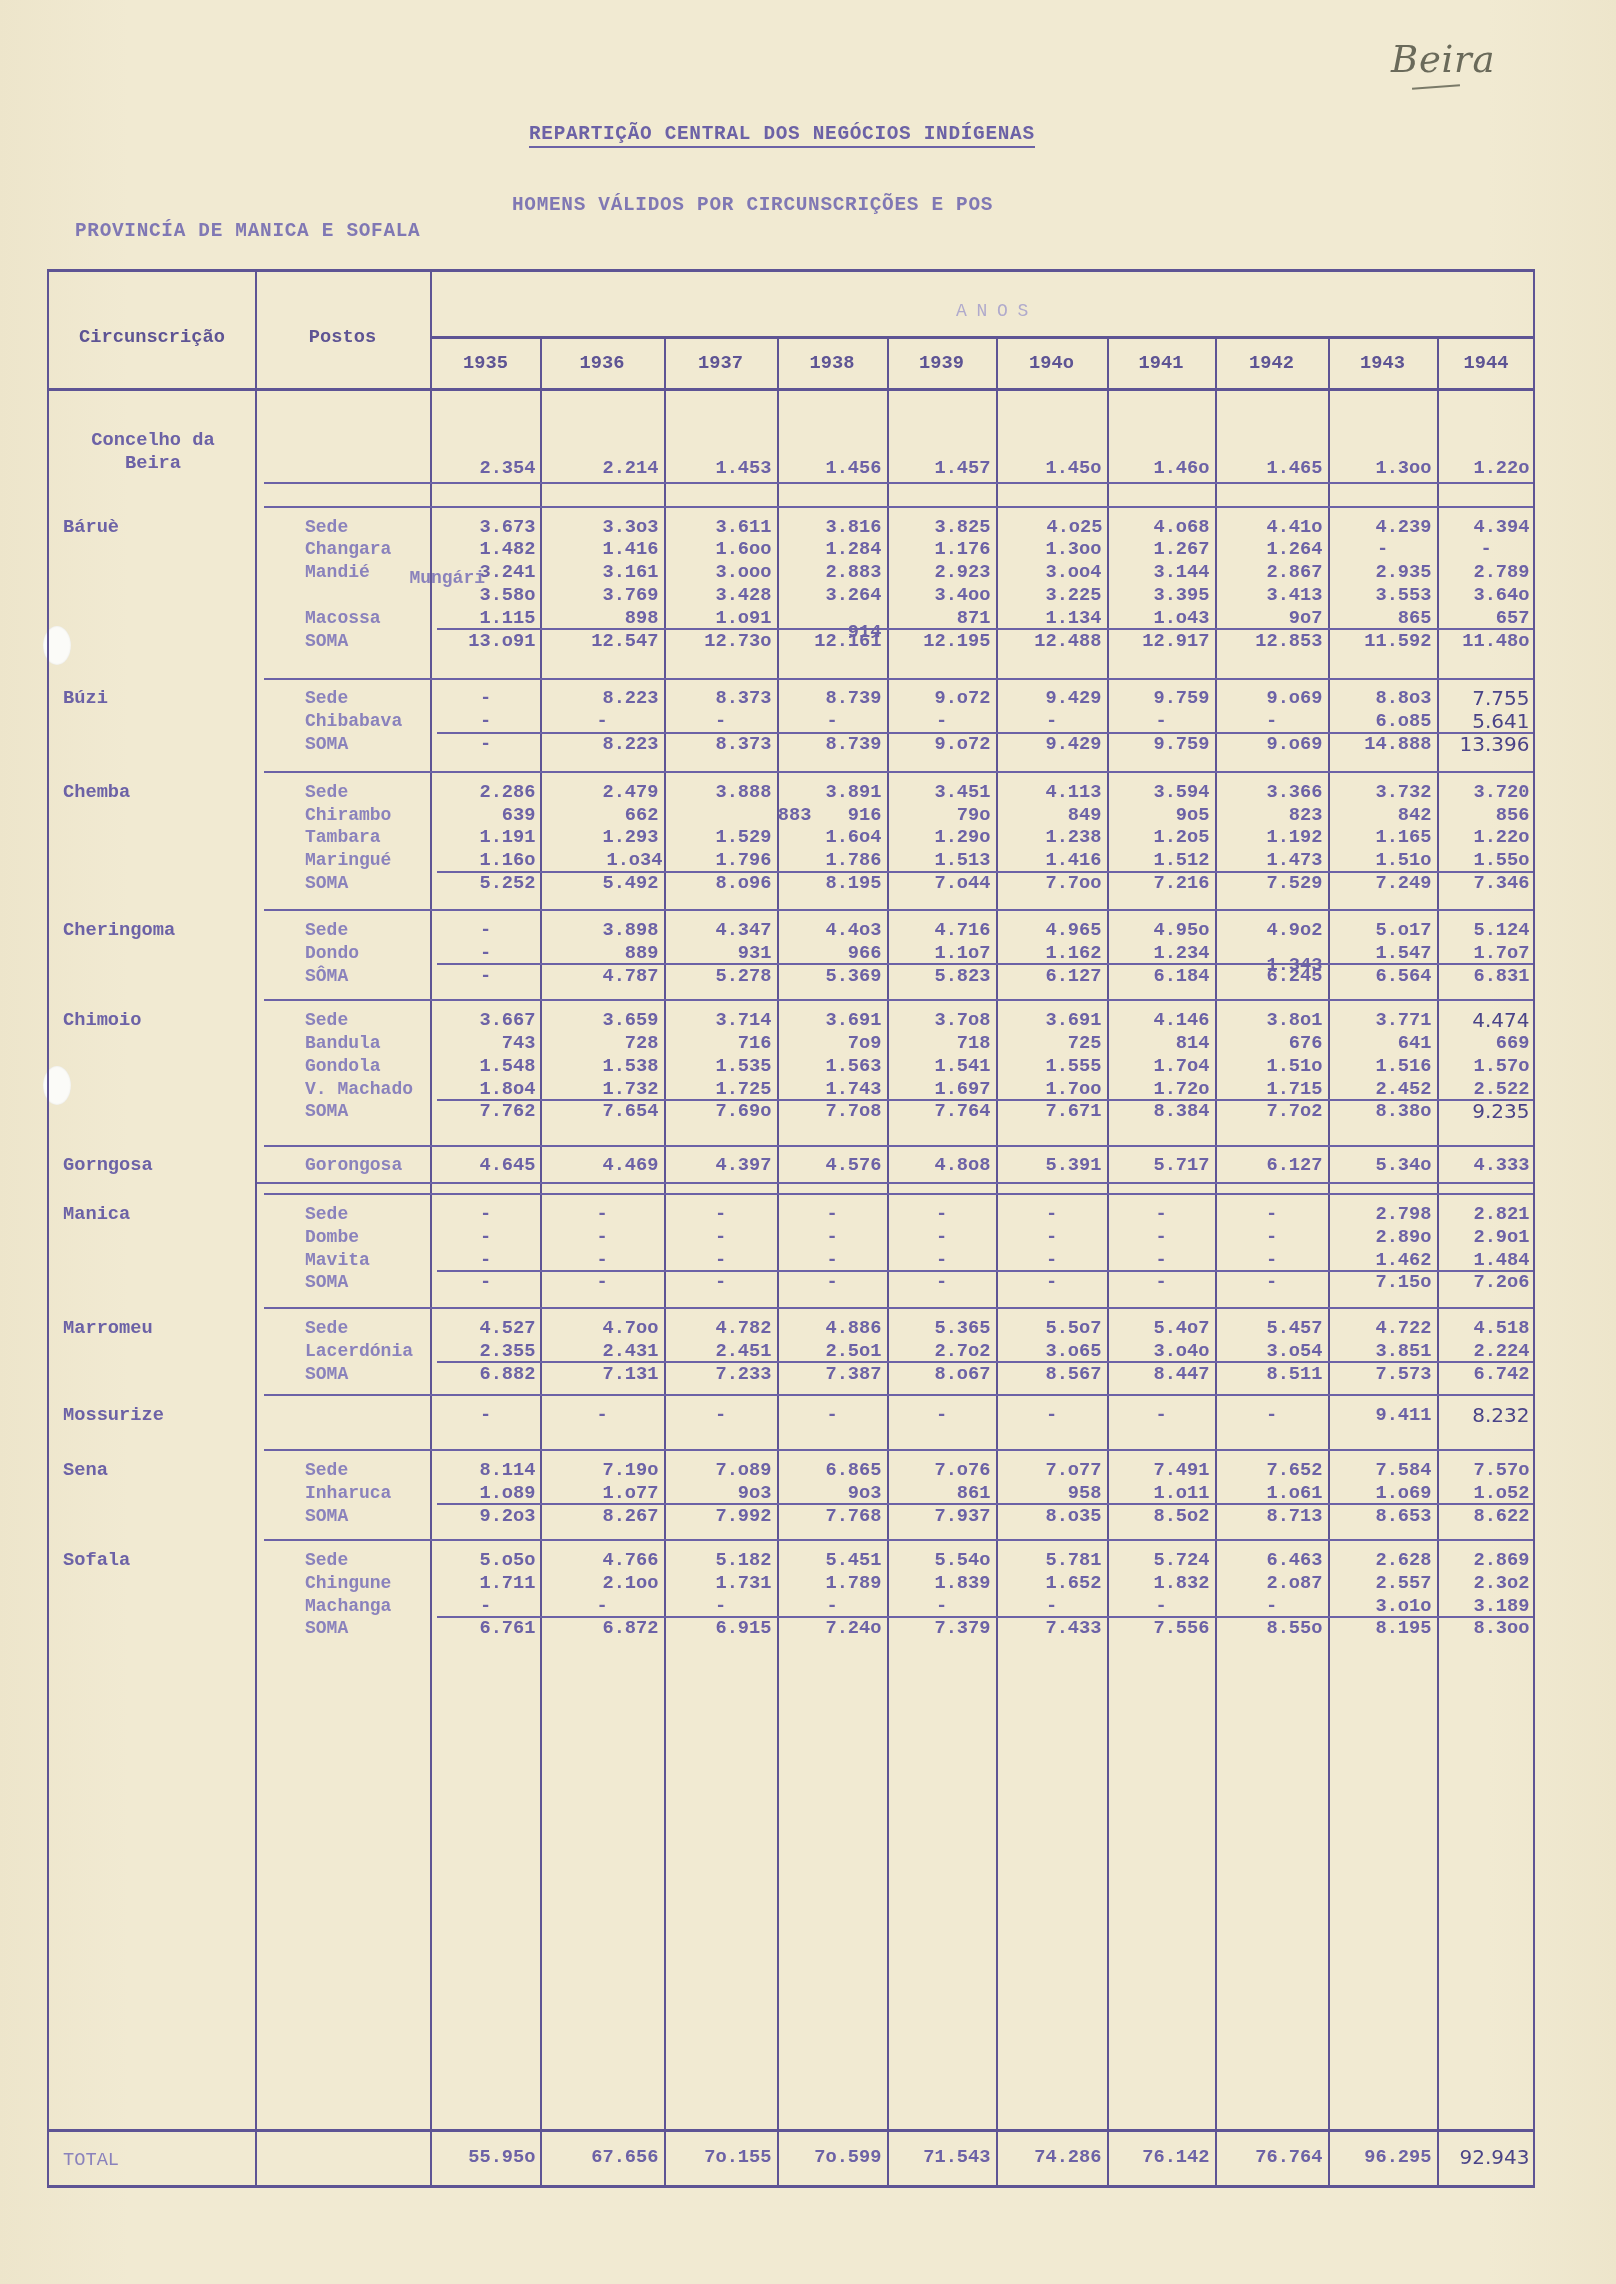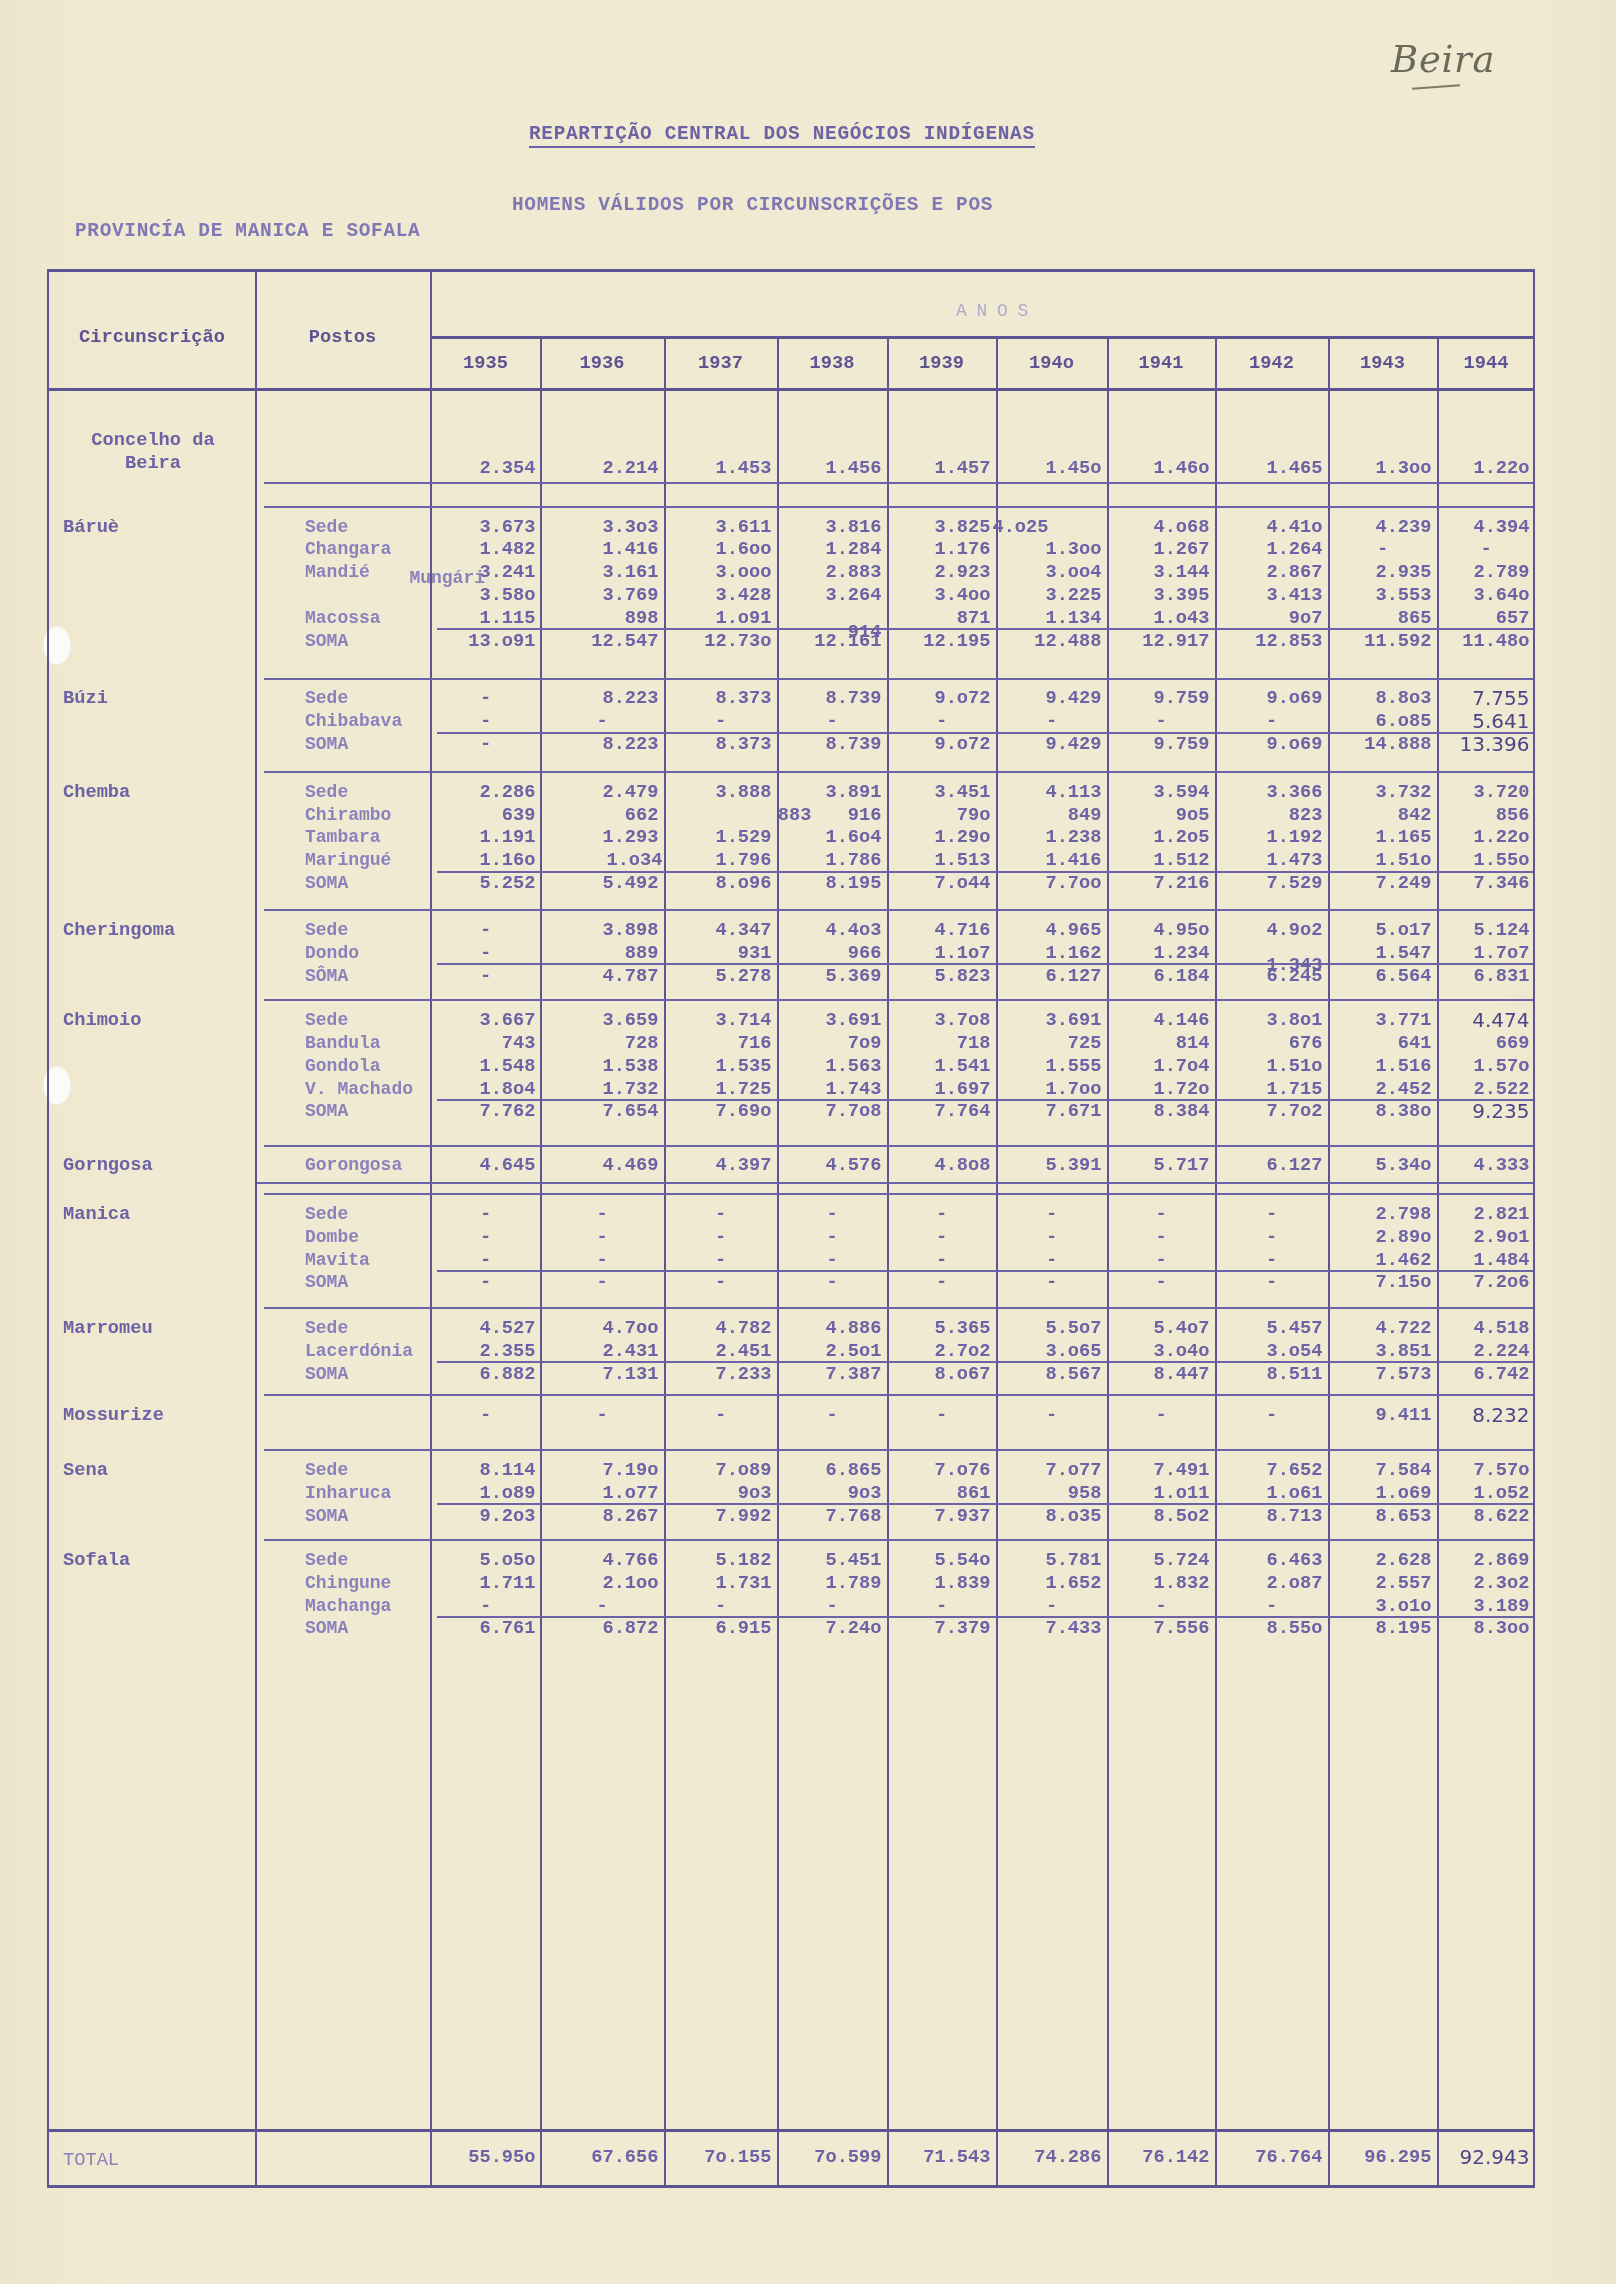--- a/index.html
+++ b/index.html
@@ -124,21 +124,21 @@
     <div class="val" style="left: 1279px; width: 109px; top: 185px;">1.3oo</div>
     <div class="val" style="left: 1388px; width: 98px; top: 185px;">1.22o</div>
     <div class="sub-rule" style="left: 215px; right: 0px; top: 234px;"></div>
     <div class="group-name" style="top: 244px;">Báruè</div>
     <div class="posto" style="top: 244px;">Sede</div>
     <div class="val" style="left: 381px; width: 111px; top: 244px;">3.673</div>
     <div class="val" style="left: 491px; width: 124px; top: 244px;">3.3o3</div>
     <div class="val" style="left: 615px; width: 113px; top: 244px;">3.611</div>
     <div class="val" style="left: 728px; width: 110px; top: 244px;">3.816</div>
     <div class="val" style="left: 838px; width: 109px; top: 244px;">3.825</div>
-    <div class="val" style="left: 893px; width: 112px; top: 244px;">4.o25</div>
+    <div class="val" style="left: 947px; width: 112px; top: 244px;">4.o25</div>
     <div class="val" style="left: 1058px; width: 108px; top: 244px;">4.o68</div>
     <div class="val" style="left: 1166px; width: 113px; top: 244px;">4.41o</div>
     <div class="val" style="left: 1279px; width: 109px; top: 244px;">4.239</div>
     <div class="val" style="left: 1388px; width: 98px; top: 244px;">4.394</div>
     <div class="posto" style="top: 266px;">Changara</div>
     <div class="val" style="left: 381px; width: 111px; top: 266px;">1.482</div>
     <div class="val" style="left: 491px; width: 124px; top: 266px;">1.416</div>
     <div class="val" style="left: 615px; width: 113px; top: 266px;">1.6oo</div>
     <div class="val" style="left: 728px; width: 110px; top: 266px;">1.284</div>
     <div class="val" style="left: 838px; width: 109px; top: 266px;">1.176</div>

